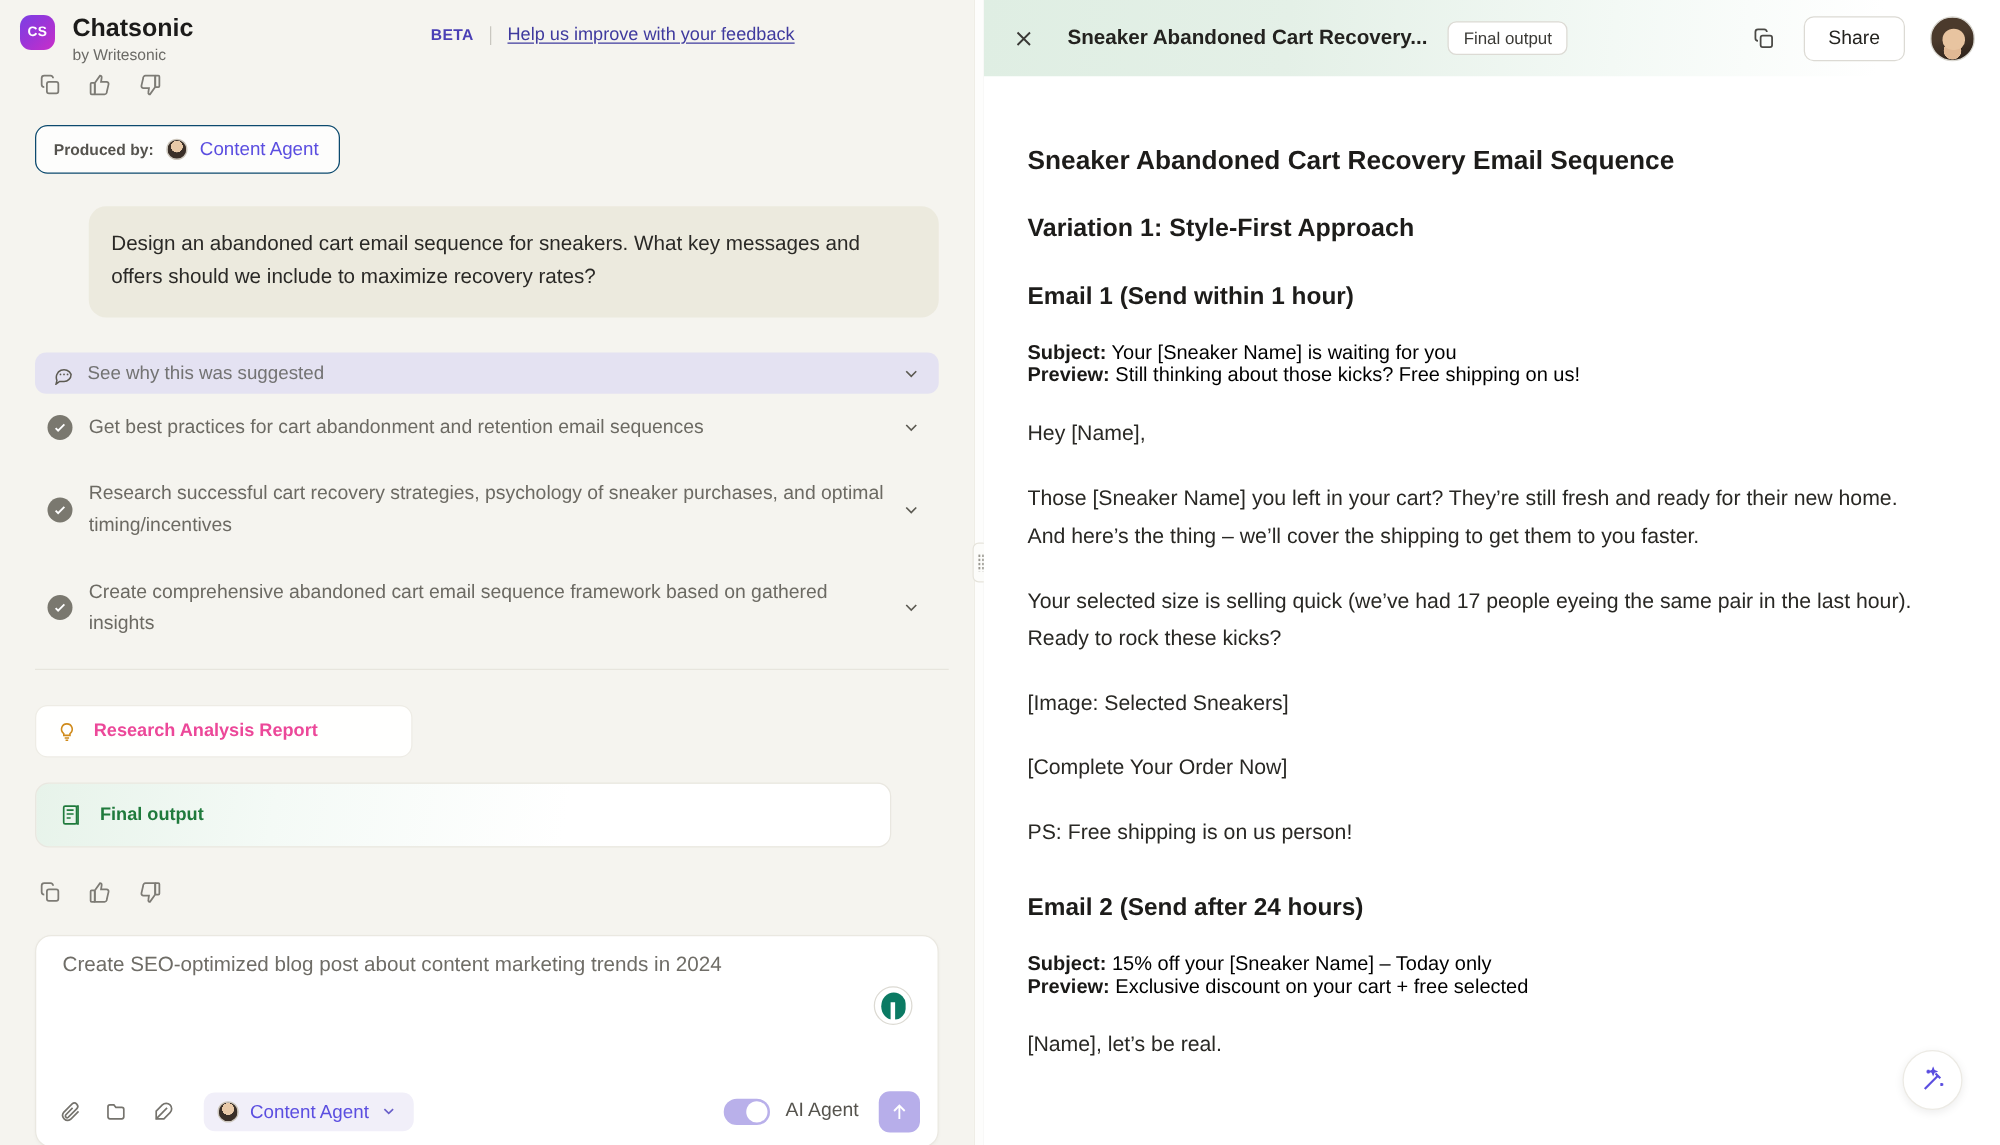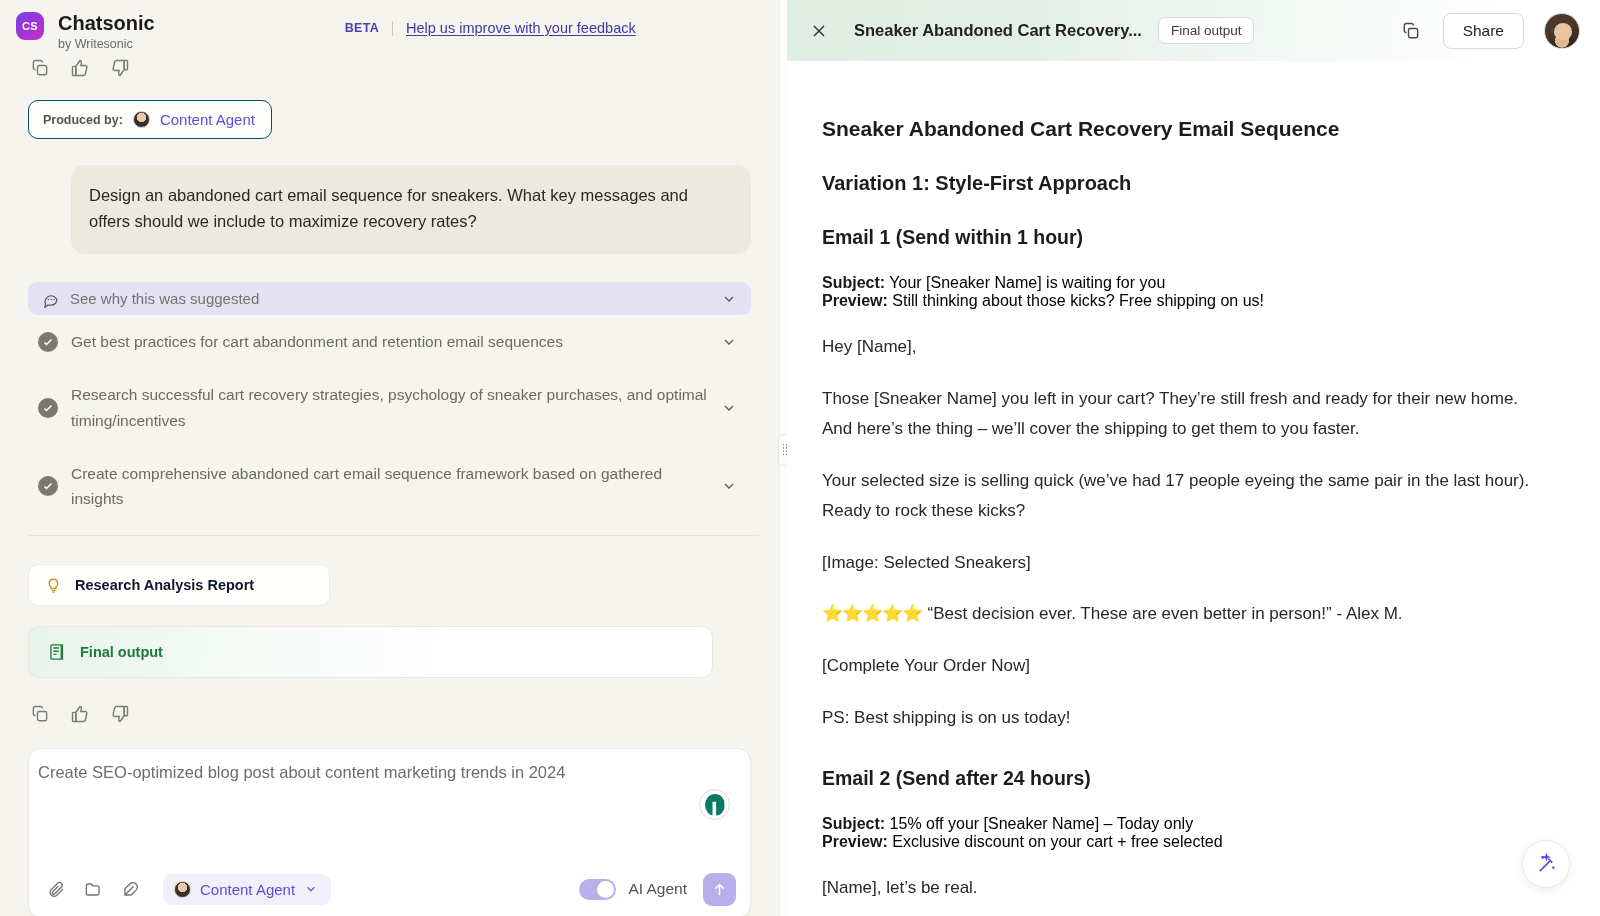--- a/index.html
+++ b/index.html
@@ -88,40 +88,40 @@
   .step .lbl { font-size: 15.5px; color: #6c6a63; line-height: 1.63; flex: 1; }
 
   .hr { height: 1px; background: #e7e5dd; margin: 10px 28px 0 28px; }
 
   
   .report-card {
     margin: 28px 0 0 28px; width: 302px; height: 42px;
     background: #fffffe; border: 1px solid #eeece5; border-radius: 10px;
     display: flex; align-items: center; gap: 13px; padding: 0 16px; cursor: pointer;
   }
-  .report-card .t { font-size: 14.5px; font-weight: bold; color: #0f172a; }
+  .report-card .t { font-size: 14.5px; font-weight: bold; color: #ec4899; }
   .bulb { width: 17px; height: 19px; color: #d08b1c; flex: 0 0 17px; }
 
   .final-card {
     margin: 20px 0 0 28px; width: 685px; height: 52px;
     background: linear-gradient(100deg, #e7f3ea 0%, #f4faf6 28%, #ffffff 62%, #ffffff 100%);
     border: 1px solid #e9e7e0; border-radius: 11px;
     display: flex; align-items: center; gap: 14px; padding: 0 18px; cursor: pointer;
   }
   .final-card .t { font-size: 14.5px; font-weight: bold; color: #1f7a3c; }
   .scroll-ic { width: 19px; height: 20px; color: #1f7a3c; flex: 0 0 19px; }
 
   
   .composer {
     position: absolute; left: 28px; top: 748px; width: 723px; height: 170px;
     background: #fff; border: 1px solid #eae8e1; border-radius: 13px;
     box-shadow: 0 1px 3px rgba(0,0,0,.03);
   }
   .composer-text {
-    position: absolute; left: 9px; top: 14px; width: 640px;
+    position: absolute; left: 21px; top: 14px; width: 640px;
     font-size: 16.5px; color: #6f6d67;
   }
   .mic-btn {
     position: absolute; right: 20px; top: 40px; width: 31px; height: 31px;
     border-radius: 50%; background: #fff; border: 1.5px solid #dcdad3;
     display: flex; align-items: center; justify-content: center; cursor: pointer;
   }
   .mic-inner {
     width: 20px; height: 22px; border-radius: 50%;
     background: #0b7a63;
@@ -467,26 +467,22 @@
         </p>
         <div><b>Subject:</b>
           <span>Your [Sneaker Name] is waiting for you</span></div>
         <div><b>Preview:</b>
           <span>Still thinking about those kicks? Free shipping on us!</span></div>
       <p></p>
       <p>Hey [Name],</p>
       <p class="wrap">Those [Sneaker Name] you left in your cart? They’re still fresh and ready for their new home. And here’s the thing – we’ll cover the shipping to get them to you faster.</p>
       <p class="wrap">Your selected size is selling quick (we’ve had 17 people eyeing the same pair in the last hour). Ready to rock these kicks?</p>
       <p>[Image: Selected Sneakers]</p>
-      <p>
-        <span class="stars">⭐⭐⭐⭐⭐</span>
-        <span>“Best decision ever. These are even better in person!” - Alex M.</span>
-      </p>
       <p>[Complete Your Order Now]</p>
-      <p>PS: Best shipping is on us today!</p>
+      <p>PS: Free shipping is on us person!</p>
 
       <div class="spacer-md"></div>
       <h3>Email 2 (Send after 24 hours)</h3>
       <p class="meta-line">
         </p>
         <div><b>Subject:</b>
           <span>15% off your [Sneaker Name] – Today only</span></div>
         <div><b>Preview:</b>
           <span>Exclusive discount on your cart + free selected</span></div>
       <p></p>

